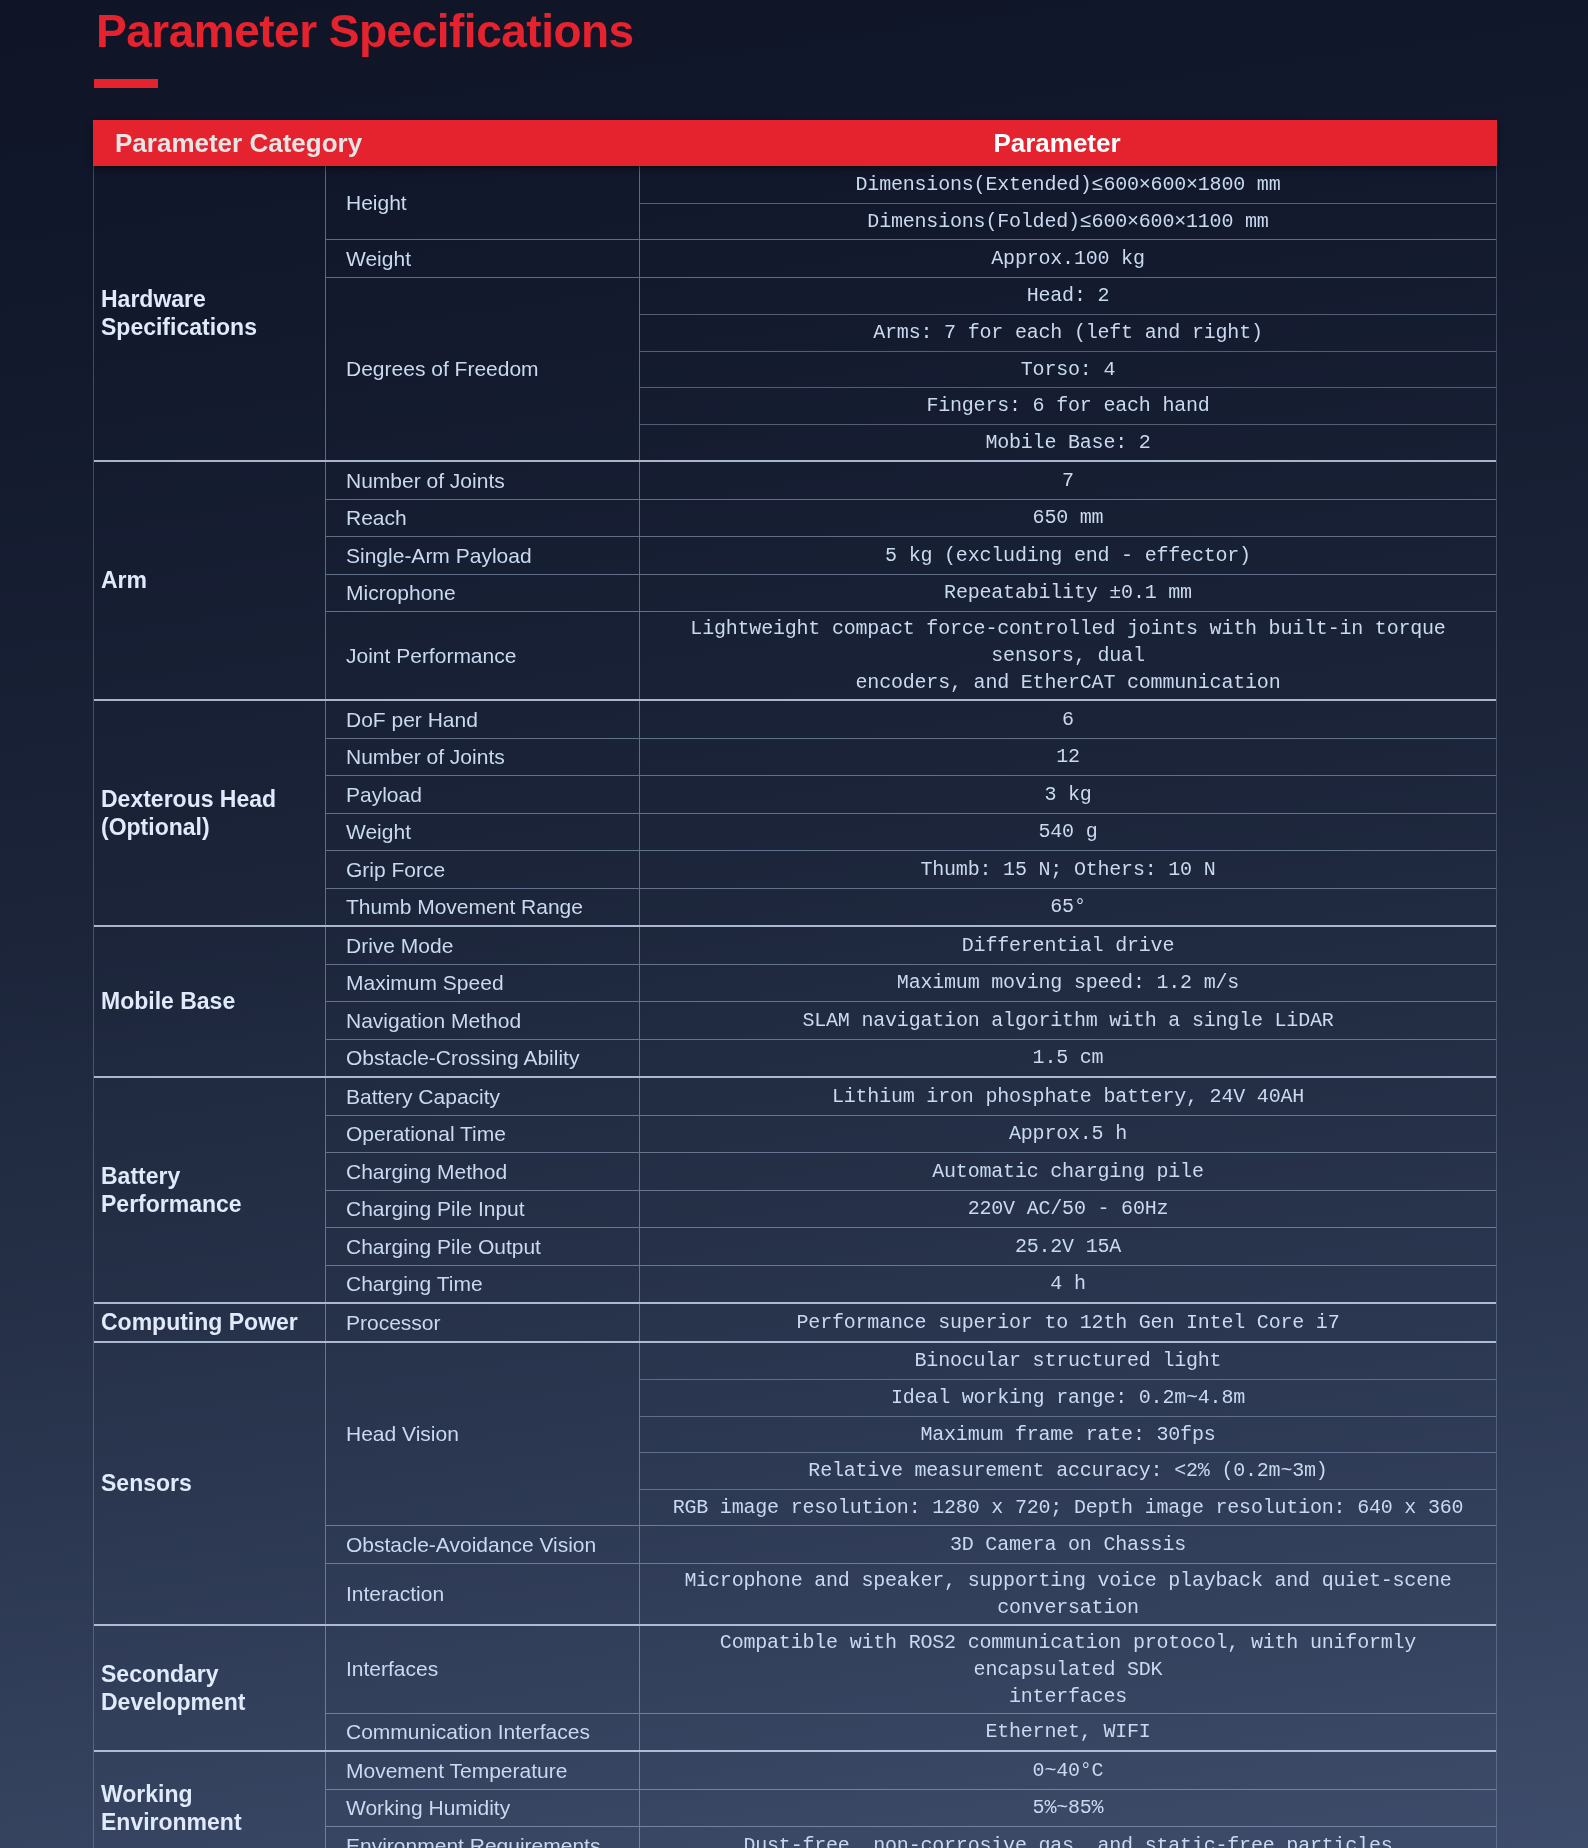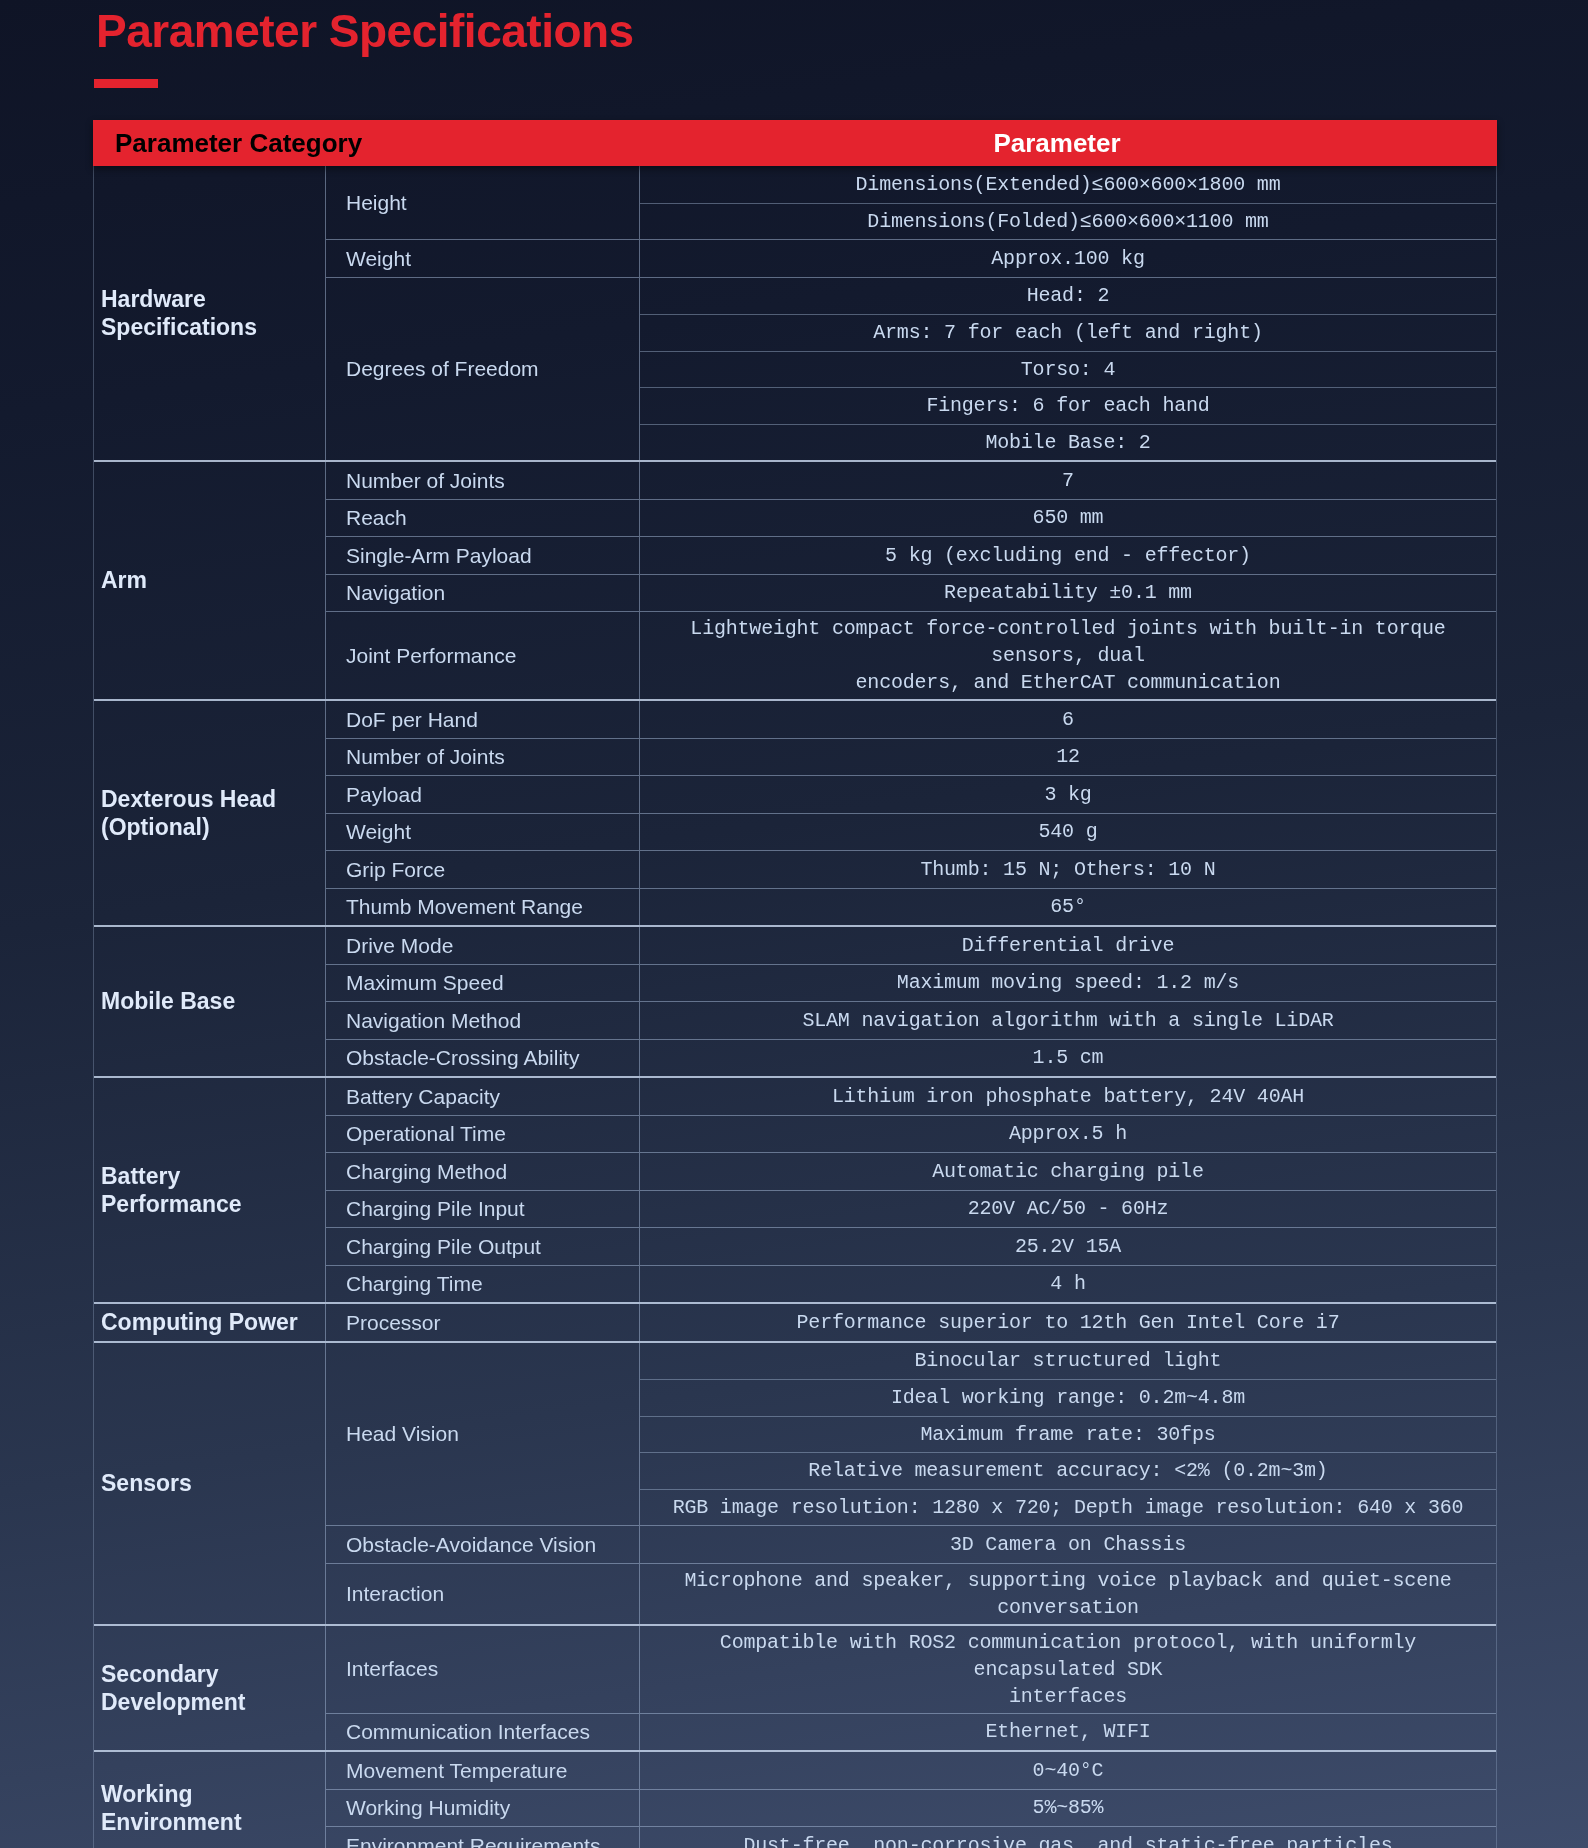--- a/index.html
+++ b/index.html
@@ -23,21 +23,21 @@
     font-size:46px;font-weight:bold;color:var(--red);letter-spacing:-.5px;
   }
   .title-underline{
     position:absolute;left:94px;top:79px;width:64px;height:9px;background:var(--red);
   }
   .spec-table{position:absolute;left:93px;top:120px;width:1404px;}
   .thead{
     position:relative;height:46px;background:var(--red);
     display:flex;align-items:center;box-shadow:0 3px 7px rgba(0,0,0,.45);
   }
-  .th-cat{padding-left:22px;font-size:26px;font-weight:bold;color:#000000;}
+  .th-cat{padding-left:22px;font-size:26px;font-weight:bold;color:#e5e5e5;}
   .th-param{
     position:absolute;left:536px;width:856px;text-align:center;
     font-size:26px;font-weight:bold;color:#fff;
   }
   .tbody{border:1px solid var(--frame);border-top:none;box-sizing:border-box;}
   .section{display:flex;}
   .section + .section{border-top:2px solid var(--sectline);}
   .cat-cell{
     flex:0 0 232px;box-sizing:border-box;display:flex;align-items:center;
     padding-left:7px;border-right:1px solid var(--collin);
@@ -119,21 +119,21 @@
               <div class="pval">650 mm</div>
             </div>
           </div>
           <div class="prow">
             <div class="plabel">Single-Arm Payload</div>
             <div class="pvals">
               <div class="pval">5 kg (excluding end - effector)</div>
             </div>
           </div>
           <div class="prow">
-            <div class="plabel">Navigation</div>
+            <div class="plabel">Microphone</div>
             <div class="pvals">
               <div class="pval">Repeatability ±0.1 mm</div>
             </div>
           </div>
           <div class="prow">
             <div class="plabel">Joint Performance</div>
             <div class="pvals">
               <div class="pval">Lightweight compact force-controlled joints with built-in torque sensors, dual
 encoders, and EtherCAT communication</div>
             </div>

